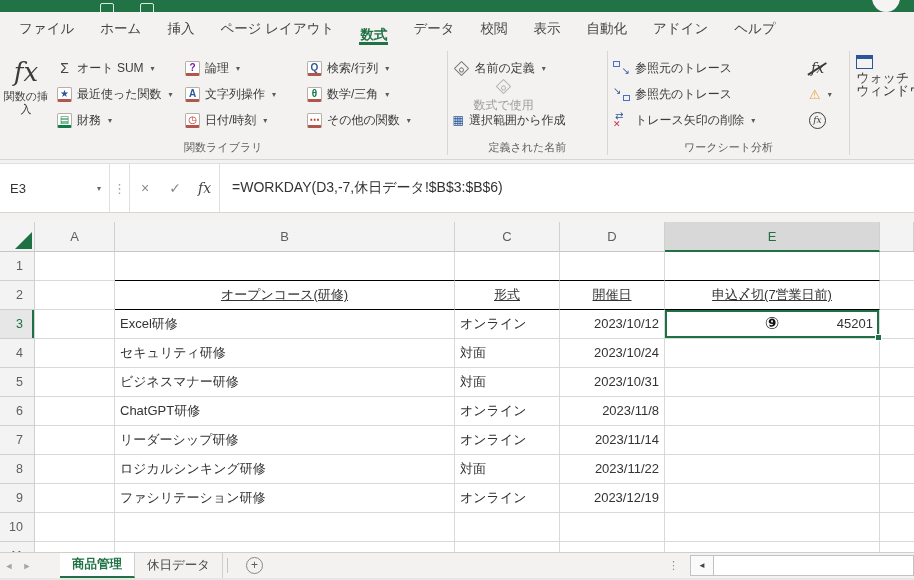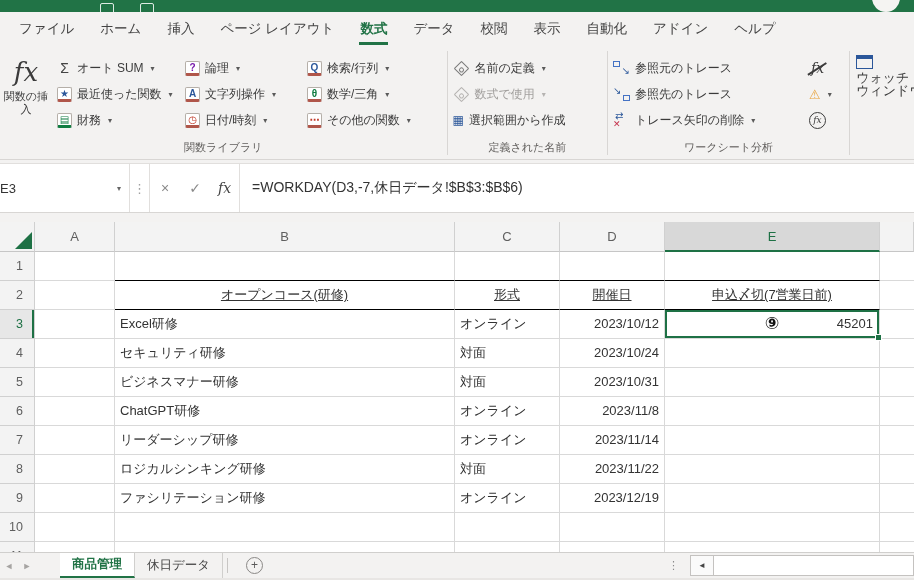--- a/index.html
+++ b/index.html
@@ -9,32 +9,32 @@
     font-family:"Liberation Sans","DejaVu Sans",sans-serif;
     background:#f3f2f1; color:#3b3b3b;
   }
   
   #titlebar { position:absolute; top:0; left:0; width:914px; height:12px; background:#217346; overflow:hidden; }
   .tb-ghost { position:absolute; top:3px; width:14px; height:14px; border:1.5px solid rgba(255,255,255,.85); border-radius:2px; background:transparent; }
   #tb-avatar { position:absolute; top:-16px; right:14px; width:28px; height:28px; border-radius:50%; background:#f5f4f2; }
   
   #tabbar { position:absolute; top:12px; left:0; width:914px; height:35px; display:flex; align-items:stretch; padding-left:6px; background:#f3f2f1; }
   .tab { position:relative; padding:0 13px; font-size:13.5px; line-height:34px; color:#444; white-space:nowrap; cursor:default; }
-  .tab.active { color:#217346; font-weight:bold; }
+  .tab.active { color:#217346; font-weight:bold;margin-top:6px; }
   .tab.active::after { content:""; position:absolute; left:12px; right:12px; bottom:2px; height:3px; background:#217346; }
   
   #ribbon { position:absolute; top:47px; left:0; width:914px; height:113px; background:#f3f2f1; border-bottom:1px solid #d8d6d4; display:flex; overflow:hidden; }
   .rgroup { position:relative; height:100%; padding-top:6px; }
   .rgroup-label { position:absolute; bottom:4px; left:0; right:0; text-align:center; font-size:11px; color:#605e5c; white-space:nowrap; }
   .gsep { width:1px; background:#d8d6d4; margin:4px 0; }
   .bigbtn { display:flex; flex-direction:column; align-items:center; justify-content:flex-start; width:52px; padding-top:4px; text-align:center; font-size:11px; line-height:13px; color:#3b3b3b; }
   .fx-big { font-family:"DejaVu Serif","Liberation Serif",serif; font-style:italic; font-size:26px; line-height:30px; color:#3b3b3b; margin-bottom:3px; }
   .rcol { display:flex; flex-direction:column; justify-content:flex-start; padding-top:2px; }
   .ritem { display:flex; align-items:center; height:26px; padding:0 5px; font-size:12px; color:#3b3b3b; white-space:nowrap; gap:5px; }
-  .ritem.dis { color:#a19f9d; }
+  .ritem.dis { color:#a19f9d;flex-direction:column; }
   .caret { font-size:8px; color:#5a5a5a; margin-left:2px; }
   .dis .caret { color:#b5b3b1; }
   .sigma { font-size:14px; color:#444; width:15px; text-align:center; }
   .bookic { width:15px; height:15px; border:1px solid #b5afa8; border-bottom:3px solid #b0564a; border-radius:2px; background:#fff; display:inline-flex; align-items:center; justify-content:center; font-size:10px; font-weight:bold; flex:none; }
   .c-purple { color:#7719aa; } .c-blue { color:#2b579a; } .c-red { color:#c13b2a; } .c-green { color:#107c41; }
   .mag { position:relative; }
   .tagic { position:relative; width:11px; height:11px; border:1.2px solid #7a7a7a; border-radius:1px; transform:rotate(45deg); flex:none; margin:0 3px; }
   .tagic::after { content:""; position:absolute; right:1px; bottom:1px; width:3px; height:3px; border-radius:50%; border:1px solid #7a7a7a; }
   .tagic.big { width:22px; height:22px; margin:4px 6px 6px 0; }
   .tagic.big::after { width:5px; height:5px; }
@@ -44,21 +44,21 @@
   .tric .ar { position:absolute; font-size:10px; line-height:10px; color:#2b579a; }
   .tric .rx { position:absolute; font-size:9px; line-height:9px; color:#c4314b; font-weight:bold; }
   .fxslash { position:relative; font-family:"DejaVu Serif","Liberation Serif",serif; font-style:italic; font-size:14px; color:#3b3b3b; padding:0 2px; }
   .fxslash::after { content:""; position:absolute; left:-3px; top:8px; width:22px; height:1.5px; background:#3b3b3b; transform:rotate(-33deg); }
   .warnic { color:#e8a33d; font-size:13px; }
   .evalic { display:inline-flex; align-items:center; justify-content:center; width:17px; height:17px; border:1.4px solid #3b3b3b; border-radius:50%; font-family:"DejaVu Serif","Liberation Serif",serif; font-style:italic; font-size:9px; color:#3b3b3b; }
   .winic { width:17px; height:14px; border:1.4px solid #2b579a; border-top:4px solid #2b579a; flex:none; margin-bottom:2px; }
   .watchbtn { width:64px; font-size:13px; line-height:13px; color:#3b3b3b; display:flex; flex-direction:column; align-items:flex-start; padding:8px 0 0 6px; overflow:hidden; white-space:nowrap; }
   
   #formulabar { position:absolute; top:163px; left:0; width:914px; height:50px; background:#fff; border-top:1px solid #e1dfdd; border-bottom:1px solid #d8d6d4; display:flex; align-items:stretch; }
-  #namebox { width:130px; display:flex; align-items:center; font-size:13px; color:#333; border-right:1px solid #e1dfdd;text-align:right; }
+  #namebox { width:110px; display:flex; align-items:center; padding-left:10px; font-size:13px; color:#333; border-right:1px solid #e1dfdd;text-align:right; }
   #namebox .caret { margin-left:auto; margin-right:8px; color:#666; }
   .fb-handle { width:20px; display:flex; align-items:center; justify-content:center; color:#a0a0a0; font-size:13px; border-right:1px solid #e1dfdd; }
   .fb-btn { width:30px; display:flex; align-items:center; justify-content:center; font-size:14px; color:#8a8a8a; }
   .fb-fx { font-family:"DejaVu Serif","Liberation Serif",serif; font-style:italic; color:#444; border-right:1px solid #e1dfdd; }
   #formula-text { flex:1; display:flex; align-items:center; padding-left:12px; font-size:14px; color:#333; white-space:nowrap; overflow:hidden; }
   
   #gridwrap { position:absolute; top:222px; left:0; width:914px; height:330px; background:#fff; overflow:hidden; }
   #grid { display:grid; grid-template-columns:35px 80px 340px 105px 105px 215px 1fr; grid-template-rows:30px repeat(11,29px); width:914px; }
   .ch { background:#f3f3f3; border-right:1px solid #d0d0d0; border-bottom:1px solid #c6c6c6; text-align:center; font-size:13px; line-height:29px; color:#5f5f5f; }
   .ch.sel { background:#d8d8d8; color:#1e7145; border-bottom:2px solid #1e7145; }

